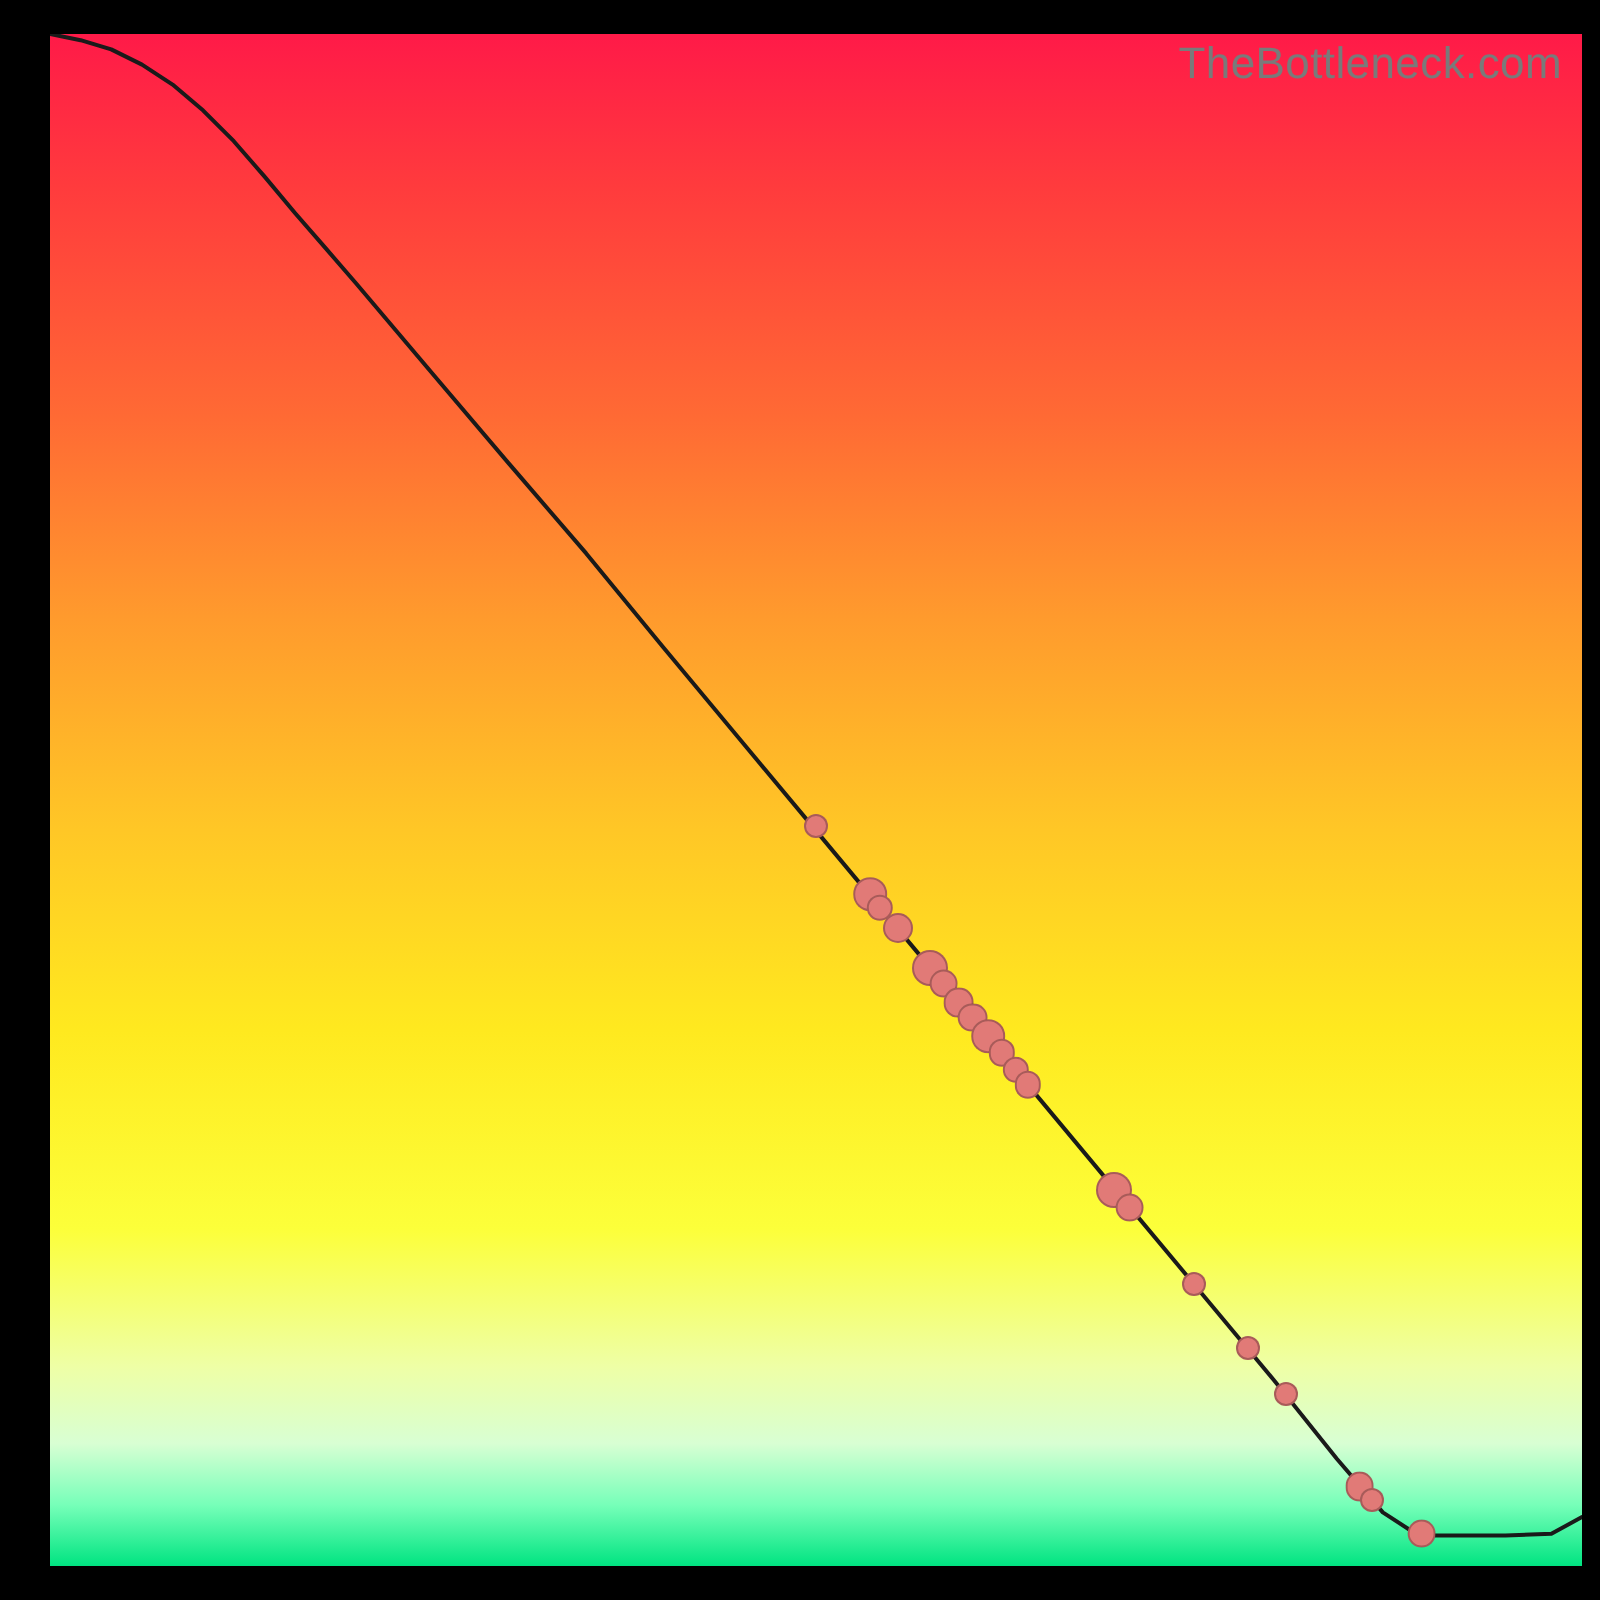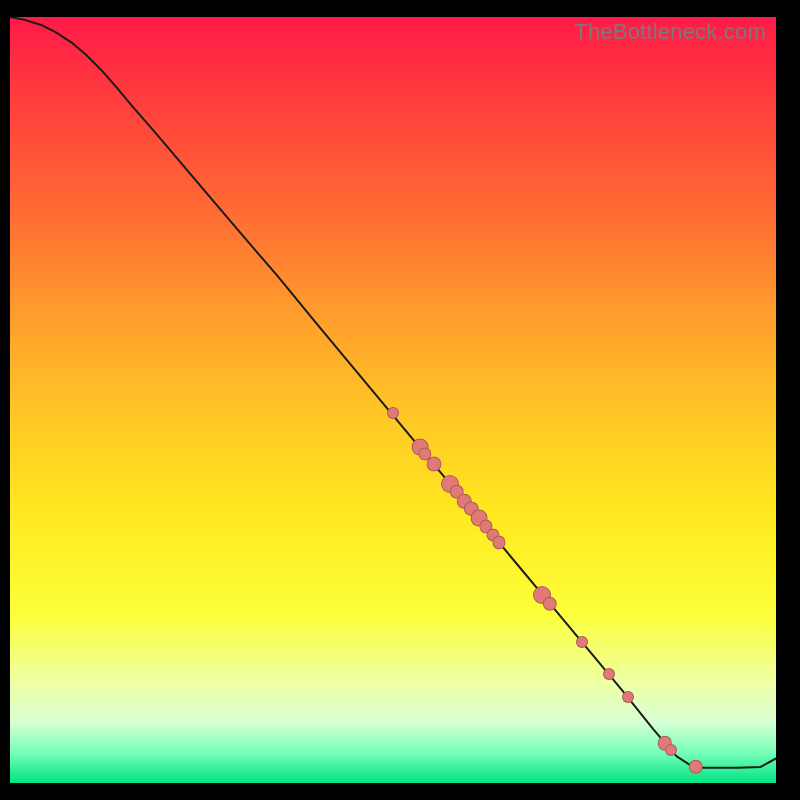--- a/index.html
+++ b/index.html
@@ -5,21 +5,21 @@
   * { margin: 0; padding: 0; box-sizing: border-box; }
   html, body { width: 800px; height: 800px; overflow: hidden; background: #000; }
   .frame {
     position: relative;
     width: 800px;
     height: 800px;
     background: #000;
   }
   .plot {
     position: absolute;
-    left: 10px;
+    left: 25px;
     top: 17px;
     width: 766px;
     height: 766px;
     
     background: linear-gradient(
       to bottom,
       #ff1a48 0%,
       #ff3b3d 10%,
       #ff6a34 25%,
       #ff9a2d 38%,

